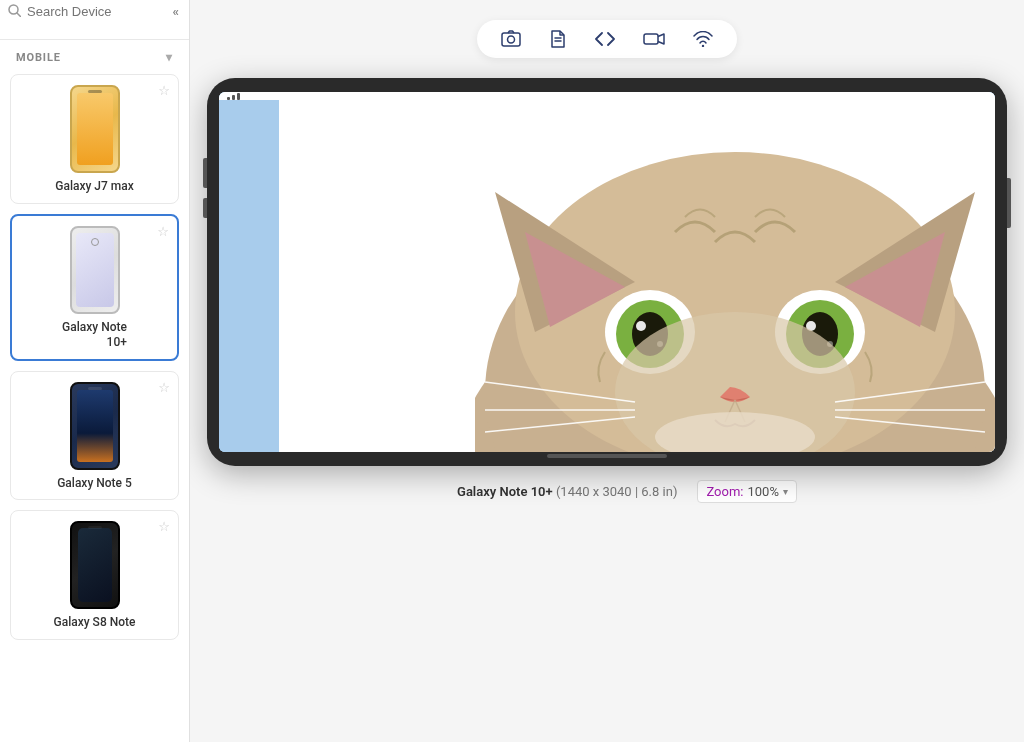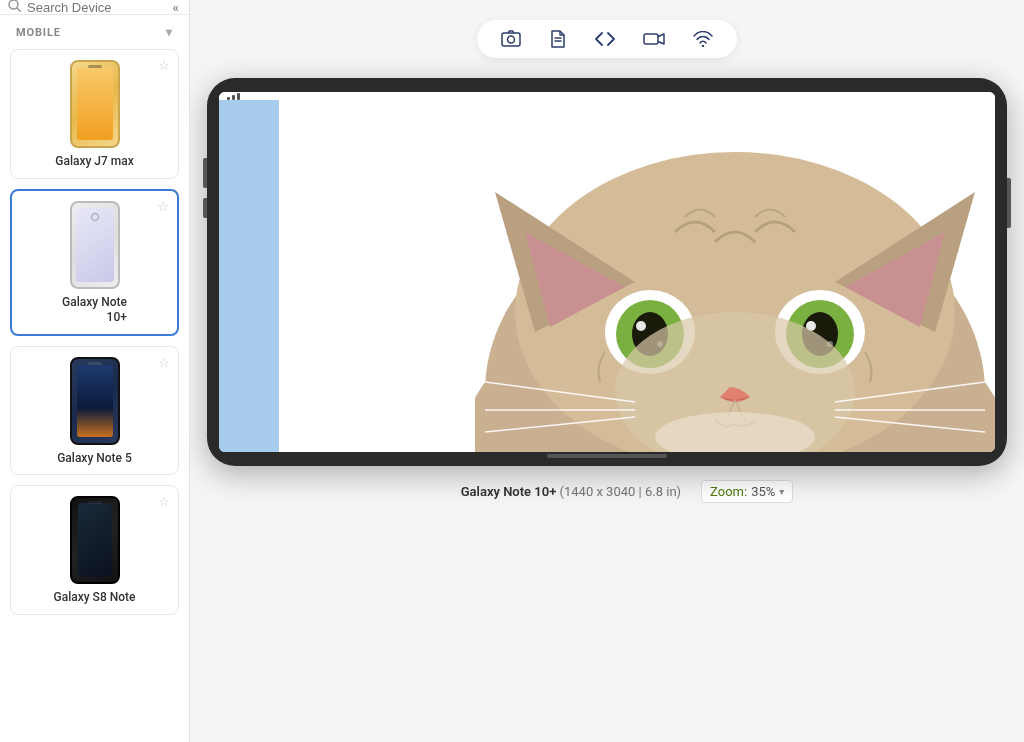--- a/index.html
+++ b/index.html
@@ -18,25 +18,25 @@
       background: #fff;
       border-right: 1px solid #e0e0e0;
       display: flex;
       flex-direction: column;
       height: 742px;
       overflow: hidden;
     }
 
     .search-bar {
       display: flex;
-      align-items: center;
+      align-items: flex-start;
       padding: 4px 8px;
       border-bottom: 1px solid #e8e8e8;
       background: #fff;
-      height: 15px;
+      height: 40px;
     }
     .search-bar input {
       border: none;
       outline: none;
       font-size: 13px;
       color: #555;
       width: 130px;
       background: transparent;
     }
     .search-icon-wrap {
@@ -266,21 +266,21 @@
       align-items: center;
       background: #fff;
       border: 1px solid #ddd;
       border-radius: 4px;
       padding: 3px 8px;
       font-size: 13px;
       cursor: pointer;
       gap: 4px;
     }
     .zoom-label {
-      color: #4d7c0f;
+      color: #a21caf;
       font-size: 13px;
     }
     .device-info-text {
       font-size: 13px;
       color: #444;
     }
     .device-info-text strong {
       font-weight: 600;
       color: #333;
     }
@@ -488,18 +488,18 @@
 
   <div class="bottom-info">
     <span class="device-info-text">
       <strong>Galaxy Note 10+</strong>
       <span class="dims">
         (<span>1440 x 3040</span> | <span>6.8 in</span>)
       </span>
     </span>
     <div class="zoom-select">
       <span class="zoom-label">Zoom:</span>
-      <span>35%</span>
+      <span>100%</span>
       <span style="font-size:10px; color:#888;">▾</span>
     </div>
   </div>
 
 </div>
 
 </body></html>

